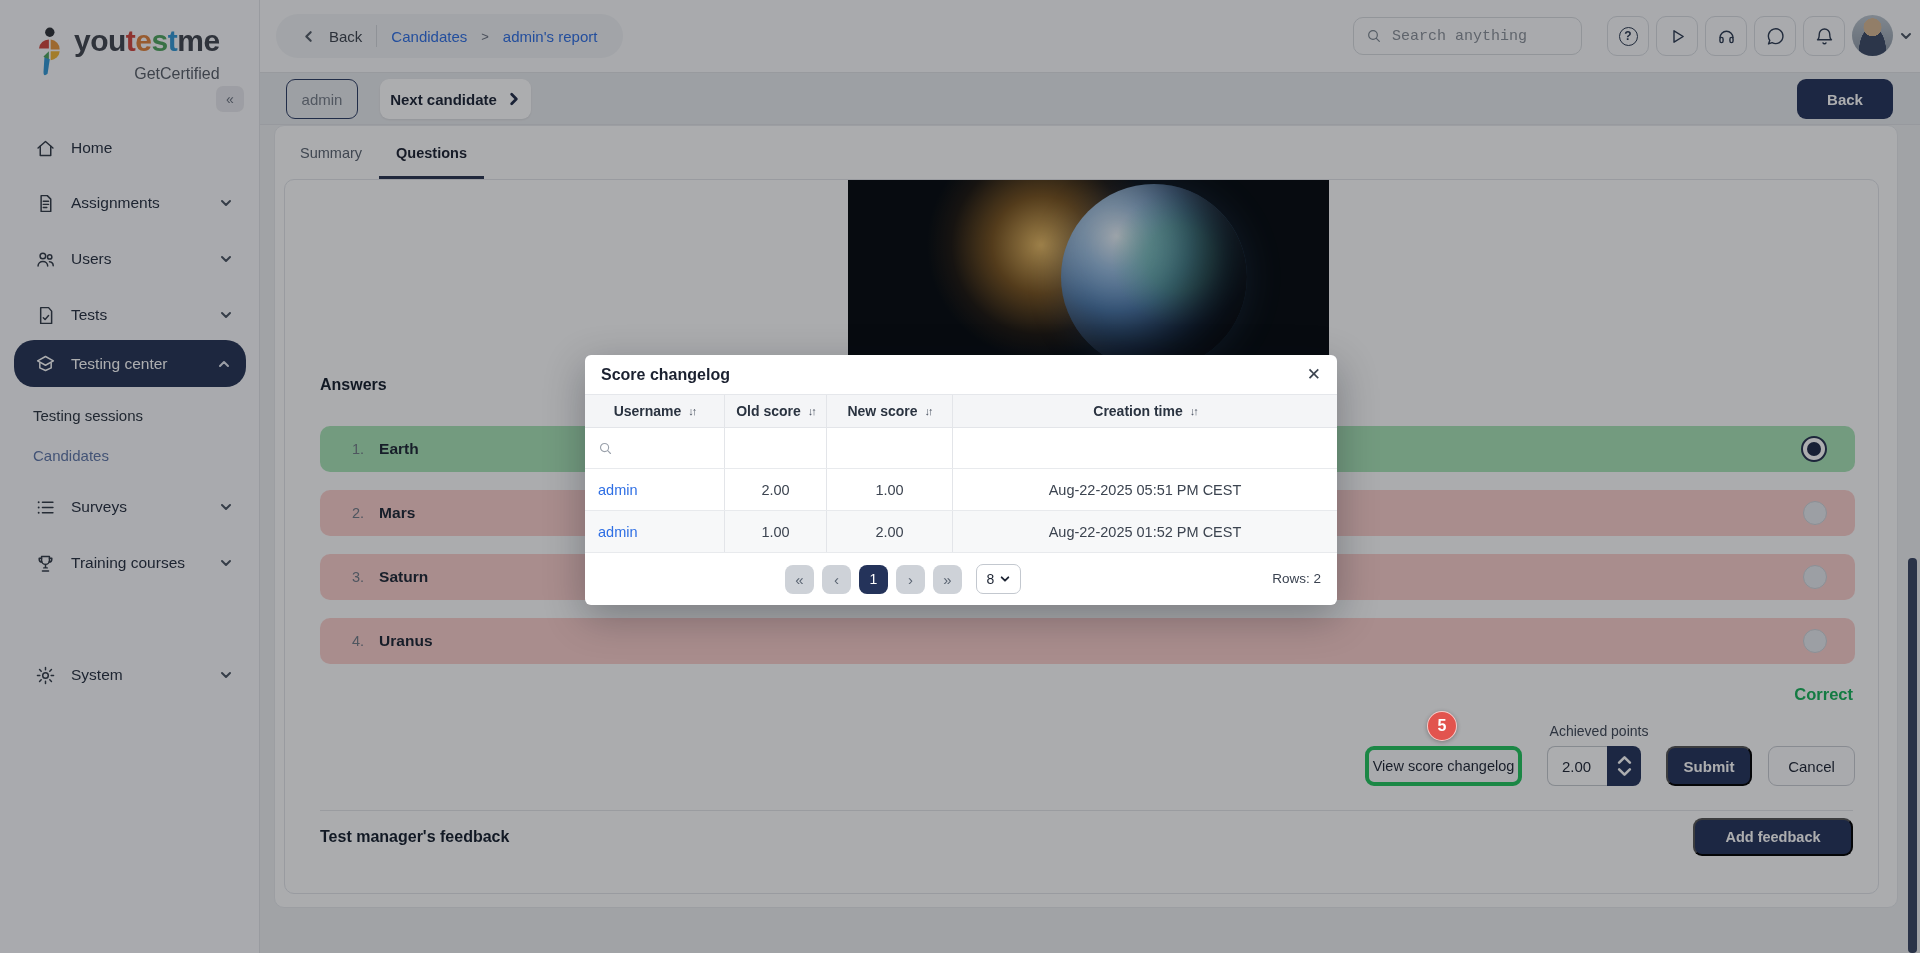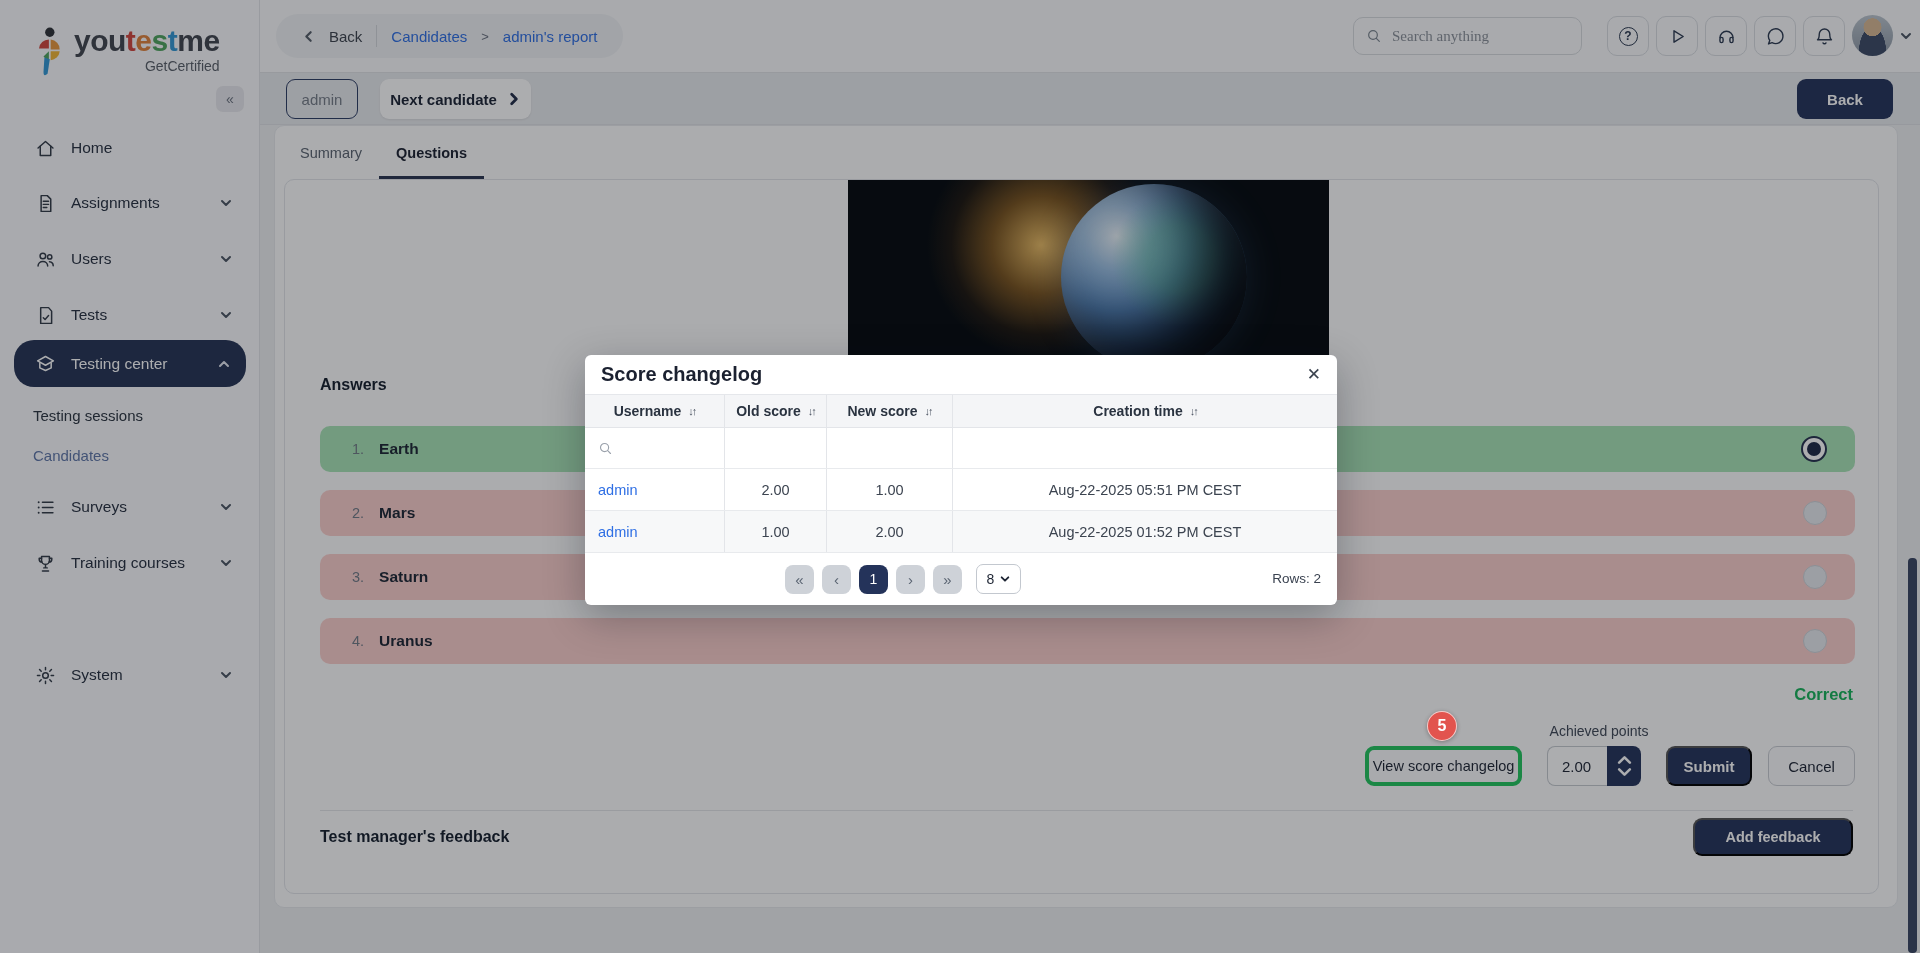--- a/index.html
+++ b/index.html
@@ -7,21 +7,21 @@
   body { font-family:"Liberation Sans", sans-serif; background:#eef0f2; overflow:hidden; }
   .screen { position:relative; width:1920px; height:953px; background:#f97316; overflow:hidden; }
 
   
   .sidebar { position:absolute; left:0; top:0; width:260px; height:953px; background:#fbfbfd; border-right:1px solid #e2e4e8; z-index:2; }
   .logo-row { position:absolute; left:30px; top:26px; display:flex; align-items:flex-start; gap:8px; }
   .logo-text { line-height:1; }
   .logo-word { font-size:30px; font-weight:700; letter-spacing:-0.5px; }
   .lg-dark { color:#41454f; } .lg-red { color:#d1453e; } .lg-orange { color:#e0823c; }
   .lg-green { color:#4fa45e; } .lg-blue { color:#3398d4; }
-  .logo-tagline { display:block; text-align:right; font-size:14px; color:#585e68; margin-top:3px; }
+  .logo-tagline { display:block; text-align:right; font-size:16px; color:#585e68; margin-top:10px; }
   .collapse-btn { position:absolute; right:15px; top:86px; width:28px; height:26px; background:#e9e9ee; border-radius:7px;
                   display:flex; align-items:center; justify-content:center; color:#6b7280; font-size:14px; cursor:pointer; }
   .nav-item { position:absolute; left:0; width:260px; height:40px; display:flex; align-items:center; padding-left:35px; gap:15px;
               color:#273041; font-size:15.5px; font-weight:500; cursor:pointer; }
   .nav-item svg.mi { width:21px; height:21px; stroke:#323a47; stroke-width:1.7; fill:none; stroke-linecap:round; stroke-linejoin:round; flex:0 0 auto; }
   .nav-chev { position:absolute; right:28px; width:12px; height:12px; stroke:#4b5563; stroke-width:2; fill:none; stroke-linecap:round; stroke-linejoin:round; }
   .nav-item.pill { left:14px; width:232px; height:47px; background:#253355; border-radius:20px; color:#ffffff; padding-left:21px; }
   .nav-item.pill svg.mi { stroke:#ffffff; }
   .nav-item.pill .nav-chev { right:16px; stroke:#e5e9f2; }
   .nav-sub { position:absolute; left:0; width:260px; height:34px; display:flex; align-items:center; padding-left:33px;
@@ -33,21 +33,21 @@
   .crumb-pill { position:absolute; left:16px; top:14px; height:44px; border-radius:22px; background:#f0f1f4;
                 display:flex; align-items:center; gap:14px; padding:0 26px; }
   .crumb-chev { width:13px; height:13px; stroke:#555d68; stroke-width:2; fill:none; stroke-linecap:round; stroke-linejoin:round; }
   .crumb-back { font-size:15px; color:#3c434d; cursor:pointer; }
   .crumb-div { width:1px; height:22px; background:#d3d6db; }
   .crumb-link { font-size:15px; color:#2f6fe4; font-weight:500; text-decoration:none; cursor:pointer; }
   .crumb-sep { font-size:13px; color:#6b7280; }
   .searchbox { position:absolute; left:1093px; top:17px; width:229px; height:38px; border:1px solid #d7dade; border-radius:10px;
                background:#fbfbfc; display:flex; align-items:center; gap:10px; padding:0 12px; }
   .searchbox svg { width:16px; height:16px; stroke:#7c8690; stroke-width:1.8; fill:none; stroke-linecap:round; }
-  .searchbox input { border:none; outline:none; background:transparent; font-size:15px; color:#39414c; width:170px; font-family:Liberation Serif, serif; }
+  .searchbox input { border:none; outline:none; background:transparent; font-size:15px; color:#39414c; width:170px; font-family:Liberation Mono, monospace; }
   .searchbox input::placeholder { color:#8a9099; }
   .hicon { position:absolute; top:16px; width:42px; height:40px; border:1px solid #d9dce1; border-radius:10px;
            display:flex; align-items:center; justify-content:center; cursor:pointer; color:#2c3950; }
   .hicon svg { width:21px; height:21px; stroke:#2c3950; stroke-width:1.6; fill:none; stroke-linecap:round; stroke-linejoin:round; }
   .qmark { width:19px; height:19px; border:1.7px solid #2c3950; border-radius:50%; font-size:12px; font-weight:700;
            display:flex; align-items:center; justify-content:center; }
   .avatar { position:absolute; top:15px; left:1592px; width:41px; height:41px; border-radius:50%;
             background:
               radial-gradient(circle at 50% 30%, #d8b893 0 25%, rgba(0,0,0,0) 26%),
               radial-gradient(ellipse at 50% 88%, #3c4a66 0 46%, rgba(0,0,0,0) 47%),
@@ -108,21 +108,21 @@
   .btn-feedback { position:absolute; right:25px; top:638px; width:160px; height:38px; background:#24335a; color:#ffffff; font-weight:600; font-size:14.5px; }
 
   
   .overlay { position:absolute; inset:0; background:rgba(15,18,24,0.345); z-index:40; }
   .anno-badge { position:absolute; left:1427px; top:711px; width:30px; height:30px; border-radius:50%; background:#e2544e;
                 color:#ffffff; font-size:16px; font-weight:700; display:flex; align-items:center; justify-content:center;
                 border:1px solid rgba(255,255,255,.7); box-shadow:0 1px 4px rgba(0,0,0,.3); z-index:45; }
   .modal { position:absolute; left:585px; top:355px; width:752px; height:250px; background:#ffffff; border-radius:6px;
            box-shadow:0 12px 40px rgba(10,14,22,.3); z-index:60; }
   .m-head { height:40px; border-bottom:1px solid #e5e7eb; display:flex; align-items:center; padding:0 16px; }
-  .m-title { font-size:20px; font-weight:700; color:#1b2130; }
+  .m-title { font-size:16px; font-weight:700; color:#1b2130; }
   .m-close { margin-left:auto; font-size:17px; color:#3c4450; cursor:pointer; line-height:1; }
   .grid-row { display:grid; grid-template-columns:140px 102px 126px 384px; }
   .gc { border-right:1px solid #e3e5e9; display:flex; align-items:center; justify-content:center; }
   .gc:last-child { border-right:none; }
   .t-head { height:33px; background:#f4f5f7; border-bottom:1px solid #e3e5e9; }
   .t-head .gc { gap:7px; font-size:14px; font-weight:600; color:#2a3340; cursor:pointer; }
   .sort { font-size:11px; color:#4a5260; letter-spacing:-2px; }
   .t-filter { height:41px; border-bottom:1px solid #e8eaed; }
   .t-filter .gc { justify-content:flex-start; padding-left:13px; }
   .t-filter svg { width:15px; height:15px; stroke:#9aa1ab; stroke-width:1.8; fill:none; stroke-linecap:round; }

